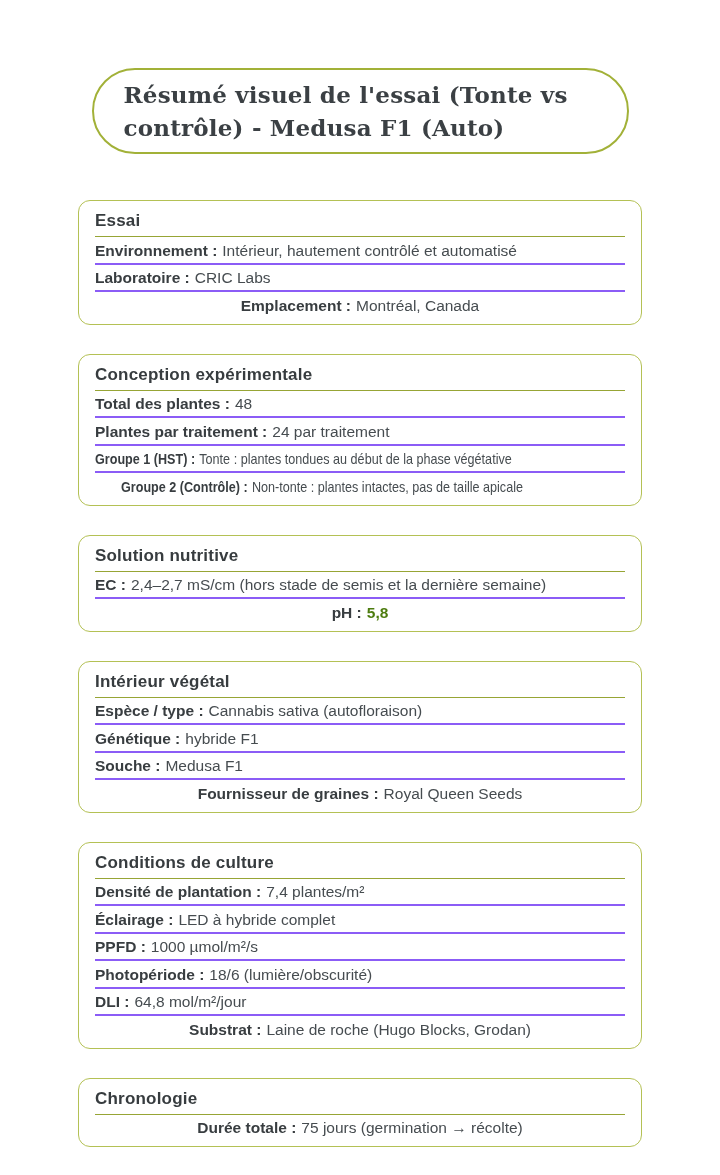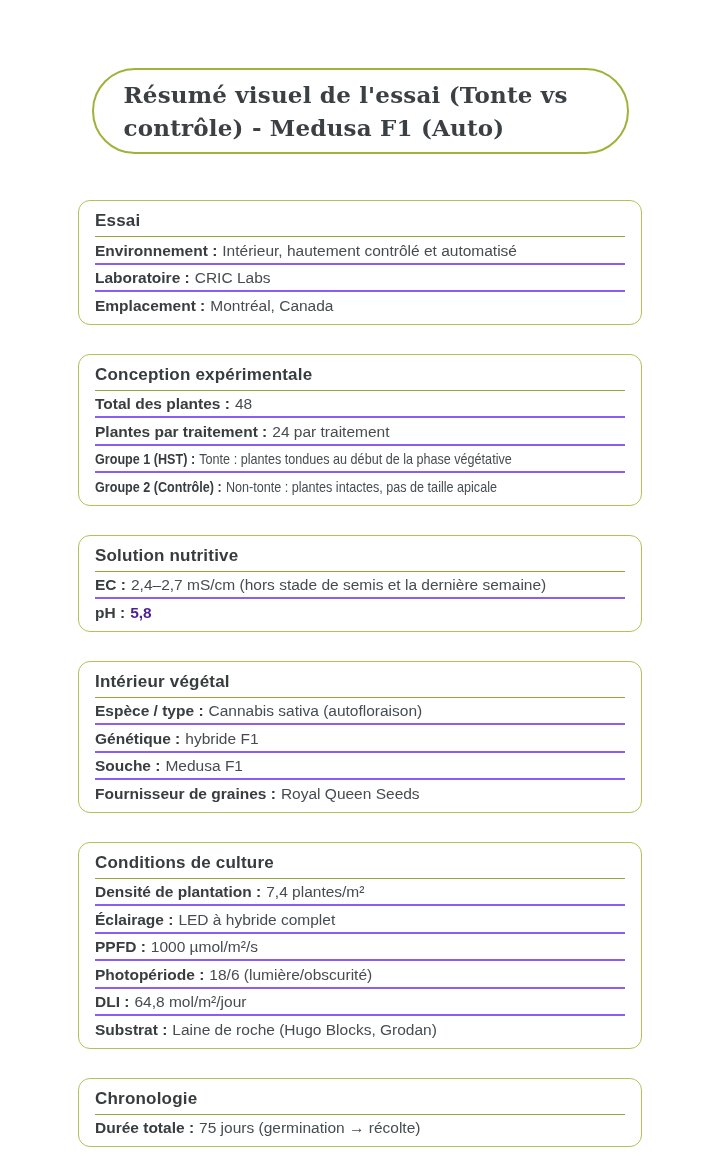--- a/index.html
+++ b/index.html
@@ -51,31 +51,31 @@
     }
     .row {
       display: block;
       padding: 2.5px 0 2px 0;
       border-bottom: 2px solid #8b5cf6;
       font-size: 15.5px;
       line-height: 21px;
       white-space: nowrap;
       overflow: hidden;
     }
-    .row:last-child { border-bottom: none; }
+    .row:last-child { border-bottom: none; text-align: center; }
     .inner { display: inline-block; }
     .lbl { font-weight: 700; color: #383d40; margin-right: 5px; }
     .val { color: #464c50; }
     .condensed .inner {
       white-space: nowrap;
       transform: scaleX(0.84);
       transform-origin: 0 50%;
       font-size: 15px;
     }
-    .bold-val .val { font-weight: 700; color: #4c1d95; }
+    .bold-val .val { font-weight: 700; color: #4d7c0f; }
   </style>
 </head>
 <body>
 
 <div class="banner">
   <h1>Résumé visuel de l'essai (Tonte vs contrôle) - Medusa F1 (Auto)</h1>
 </div>
 
 <div class="card">
   <div class="card-title">Essai</div>

